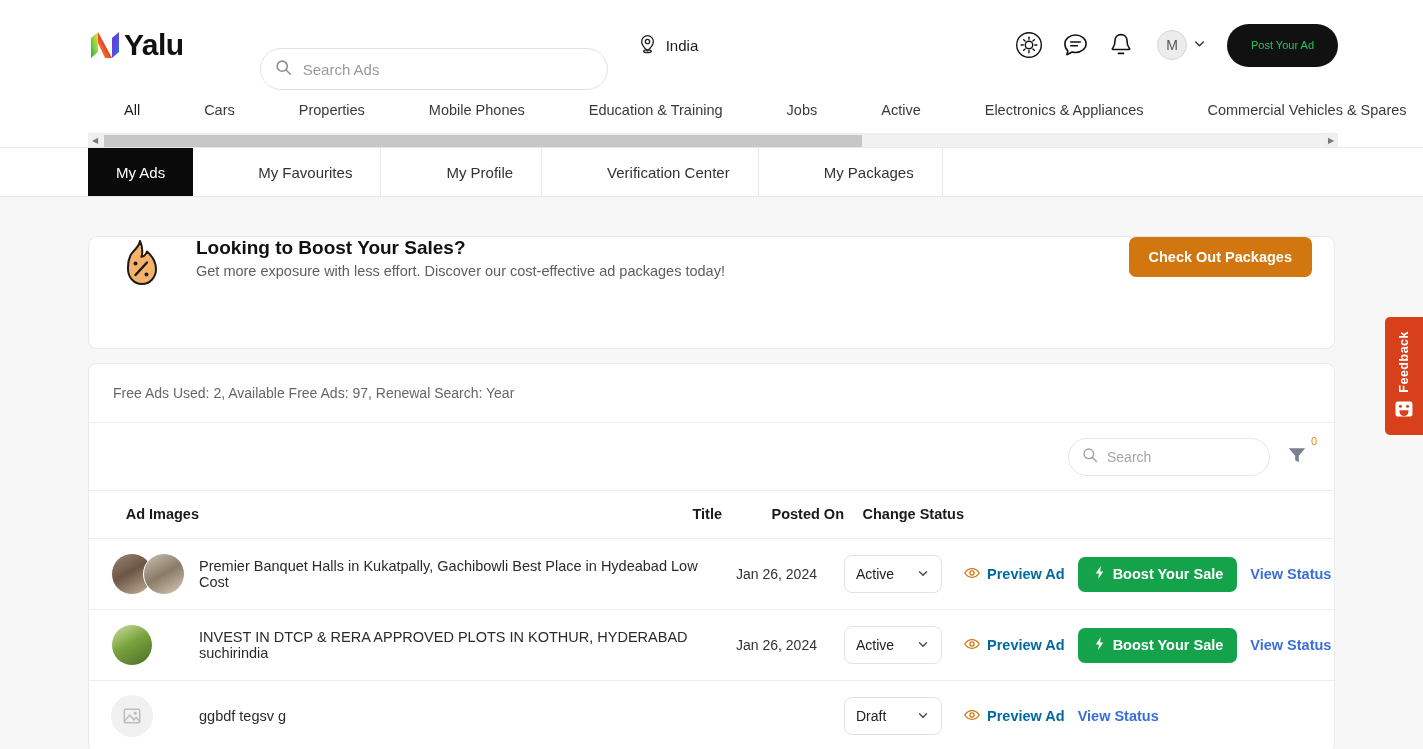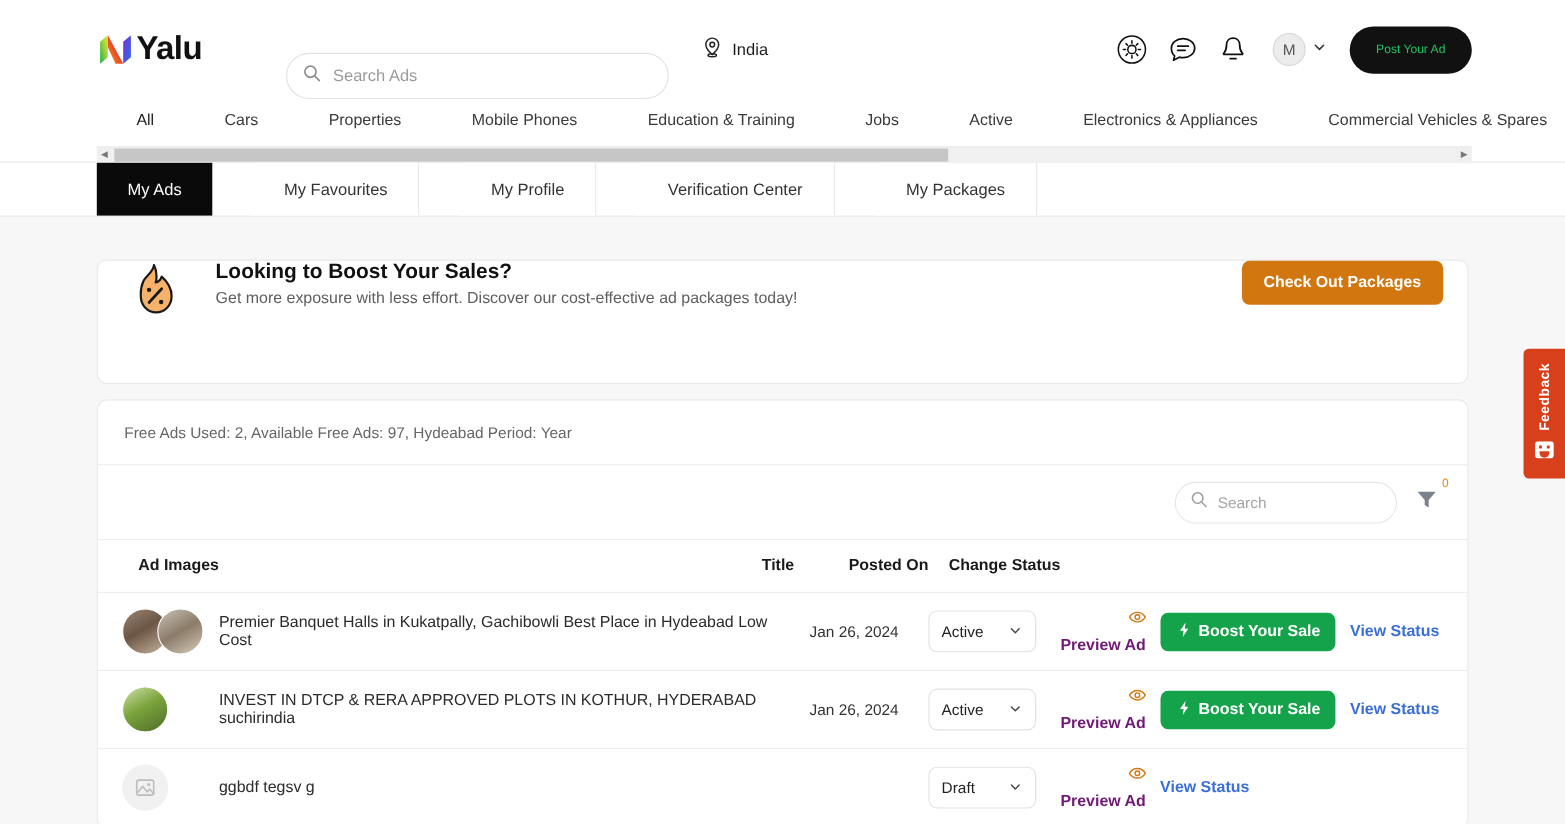--- a/index.html
+++ b/index.html
@@ -206,25 +206,24 @@
     width: 98px; height: 38px;
     border: 1px solid #e2e2e2; border-radius: 8px;
     background: #fff;
     display: flex; align-items: center; justify-content: space-between;
     padding: 0 11px;
     font-size: 14px; color: #222;
     cursor: pointer;
   }
   .actions { display: flex; align-items: center; gap: 13px; }
   .preview-btn {
-    display: flex; align-items: flex-end; gap: 7px;
-    color: #701a75; font-size: 14.5px; font-weight: bold;
+    display: flex; align-items: center; gap: 7px;
+    color: #0369a1; font-size: 14.5px; font-weight: bold;
     background: none; border: none; cursor: pointer; font-family: inherit;
     padding: 0;
-    flex-direction: column;
   }
   .boost-btn {
     display: flex; align-items: center; gap: 6px;
     background: #14a34a; color: #fff;
     border: none; border-radius: 7px;
     height: 35px; padding: 0 14px;
     font-size: 14.5px; font-weight: bold;
     cursor: pointer; font-family: inherit;
   }
   .view-status {
@@ -395,21 +394,21 @@
       </span>
       <div class="promo-txt">
         <div class="promo-title">Looking to Boost Your Sales?</div>
         <div class="promo-sub">Get more exposure with less effort. Discover our cost-effective ad packages today!</div>
       </div>
       <button class="promo-btn">Check Out Packages</button>
     </div>
 
     <div class="card list-card">
 
-      <div class="freeads">Free Ads Used: 2, Available Free Ads: 97, Hydeabad Period: Year</div>
+      <div class="freeads">Free Ads Used: 2, Available Free Ads: 97, Renewal Search: Year</div>
 
       <div class="toolbar">
         <div class="tb-search">
           <span>
             <svg width="16" height="16" viewBox="0 0 20 20" fill="none" stroke="#a0a0a0" stroke-width="1.8">
               <circle cx="8.5" cy="8.5" r="6"></circle>
                 <line x1="13" y1="13" x2="18" y2="18" stroke-linecap="round"></line>
             </svg>
           </span>
           <input type="text" placeholder="Search" style="">

